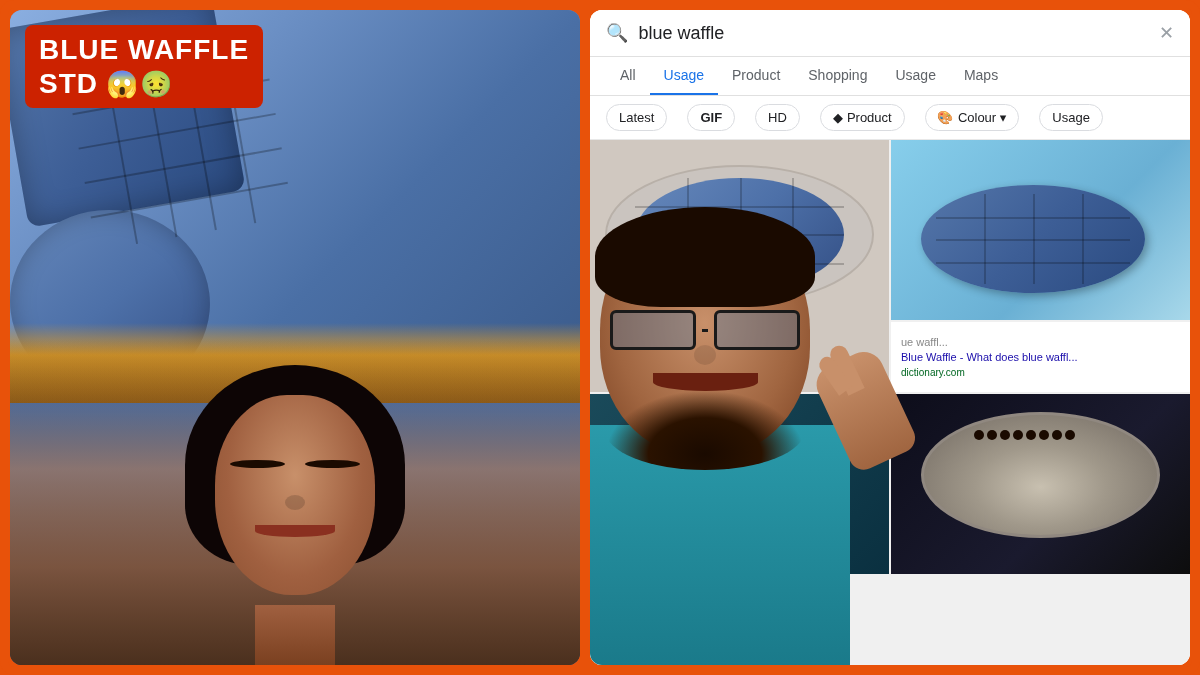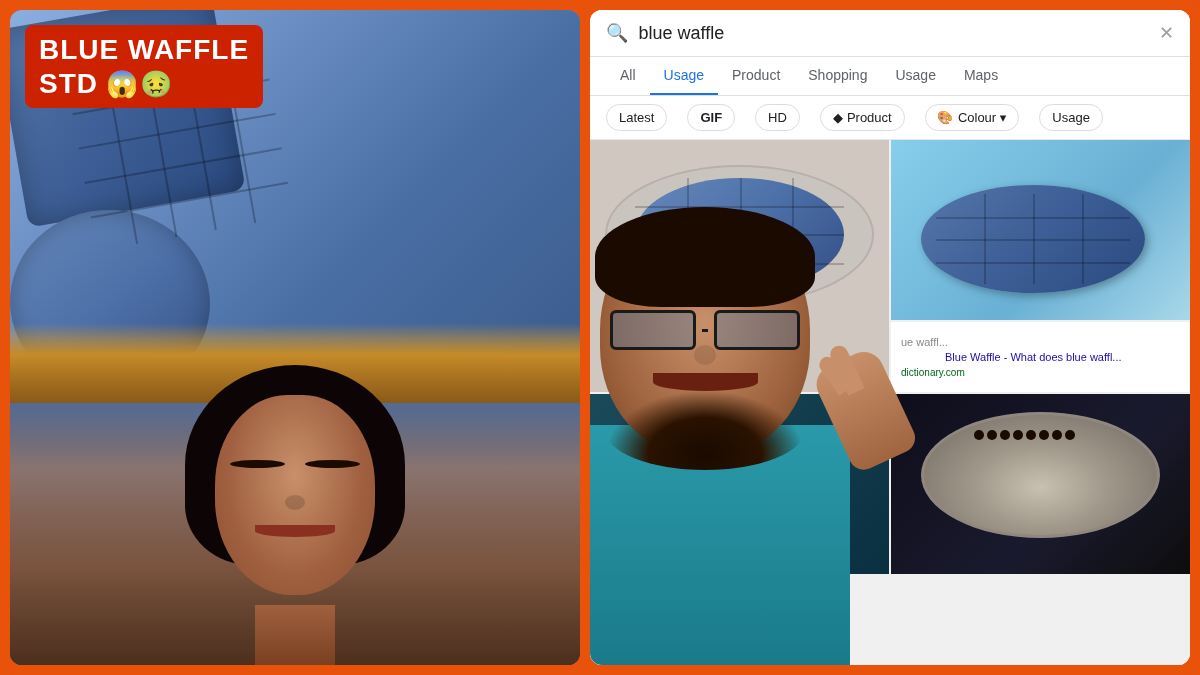--- a/index.html
+++ b/index.html
@@ -250,21 +250,20 @@
       white-space: nowrap;
       display: flex;
       align-items: center;
       gap: 4px;
     }
 
     .result-title {
       color: #1a0dab;
       font-size: 12px;
       margin-bottom: 2px;
-      margin-left: 44px;
     }
 
     .result-source {
       color: #006621;
       font-size: 11px;
     }
 
     .bet-text-overlay {
       position: absolute;
       top: 50%;

